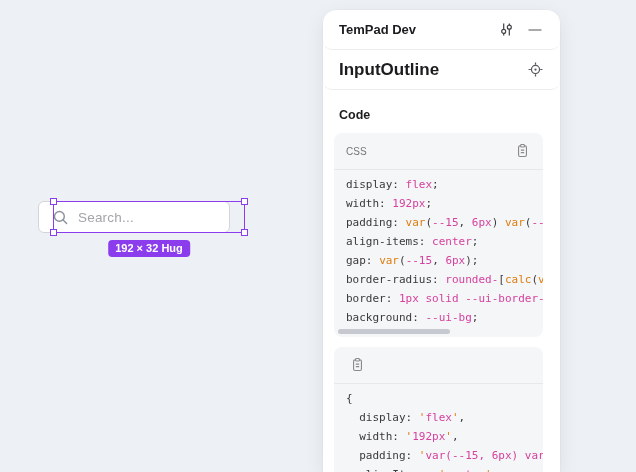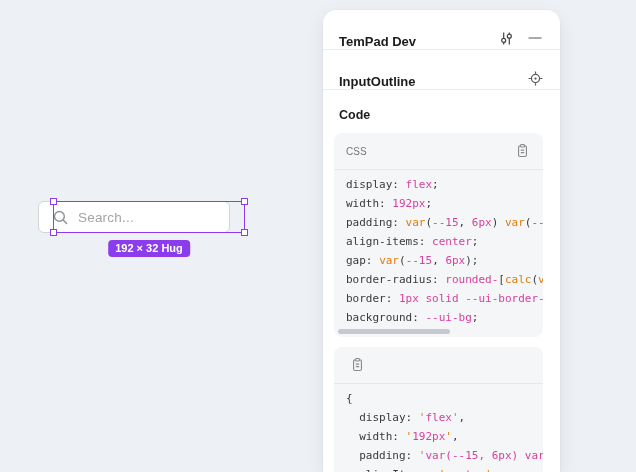--- a/index.html
+++ b/index.html
@@ -43,27 +43,28 @@
 
   
   .panel {
     position: absolute; left: 323px; top: 10px; width: 237px; height: 462px;
     background: #ffffff; border-radius: 13px 13px 0 0;
     box-shadow: 0 0 0 0.5px rgba(0,0,0,0.04), 0 6px 20px rgba(0,0,0,0.08);
     overflow: hidden;
   }
   .panel-row {
     position: absolute; left: 0; width: 100%; height: 40px;
-    display: flex; align-items: flex-end; padding: 0 14px 0 16px;
+    display: flex; align-items: center; padding: 0 14px 0 16px;
     border-bottom: 1px solid #ececee;
+    border-radius: 9px;
   }
   .panel-row.header-row { top: 0; }
   .panel-row.component-row { top: 40px; }
   .panel-title { font-size: 13px; font-weight: 700; color: #1c1c1e; flex: 1; }
-  .component-name { font-size: 13px; font-weight: 700; color: #1c1c1e; flex: 1; }
+  .component-name { font-size: 17px; font-weight: 700; color: #1c1c1e; flex: 1; }
 
   .icon-btn {
     width: 22px; height: 22px; display: flex; align-items: center; justify-content: center;
     cursor: pointer; flex: none;
   }
   .icon-btn + .icon-btn { margin-left: 7px; }
 
   .section-heading {
     position: absolute; left: 16px; top: 98px;
     font-size: 12.5px; font-weight: 700; color: #1c1c1e;

